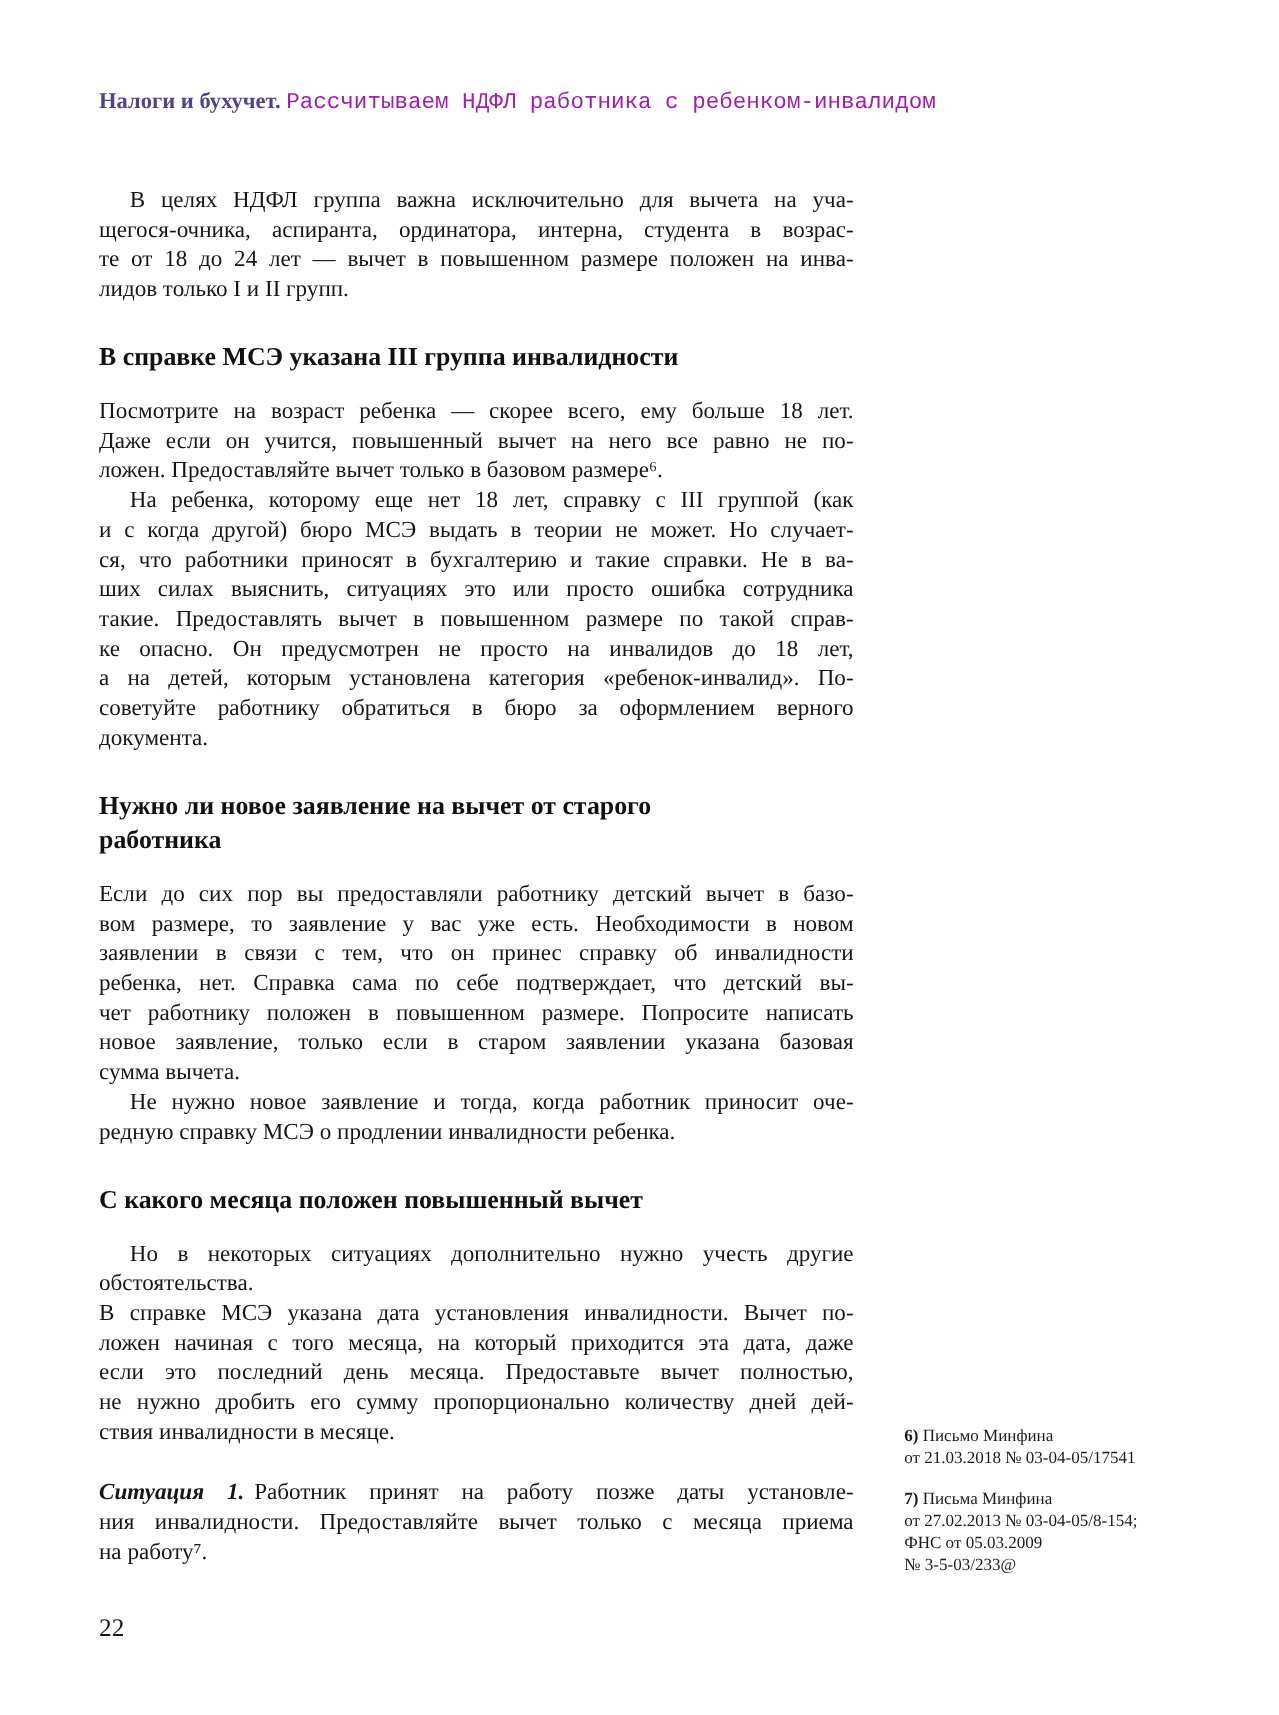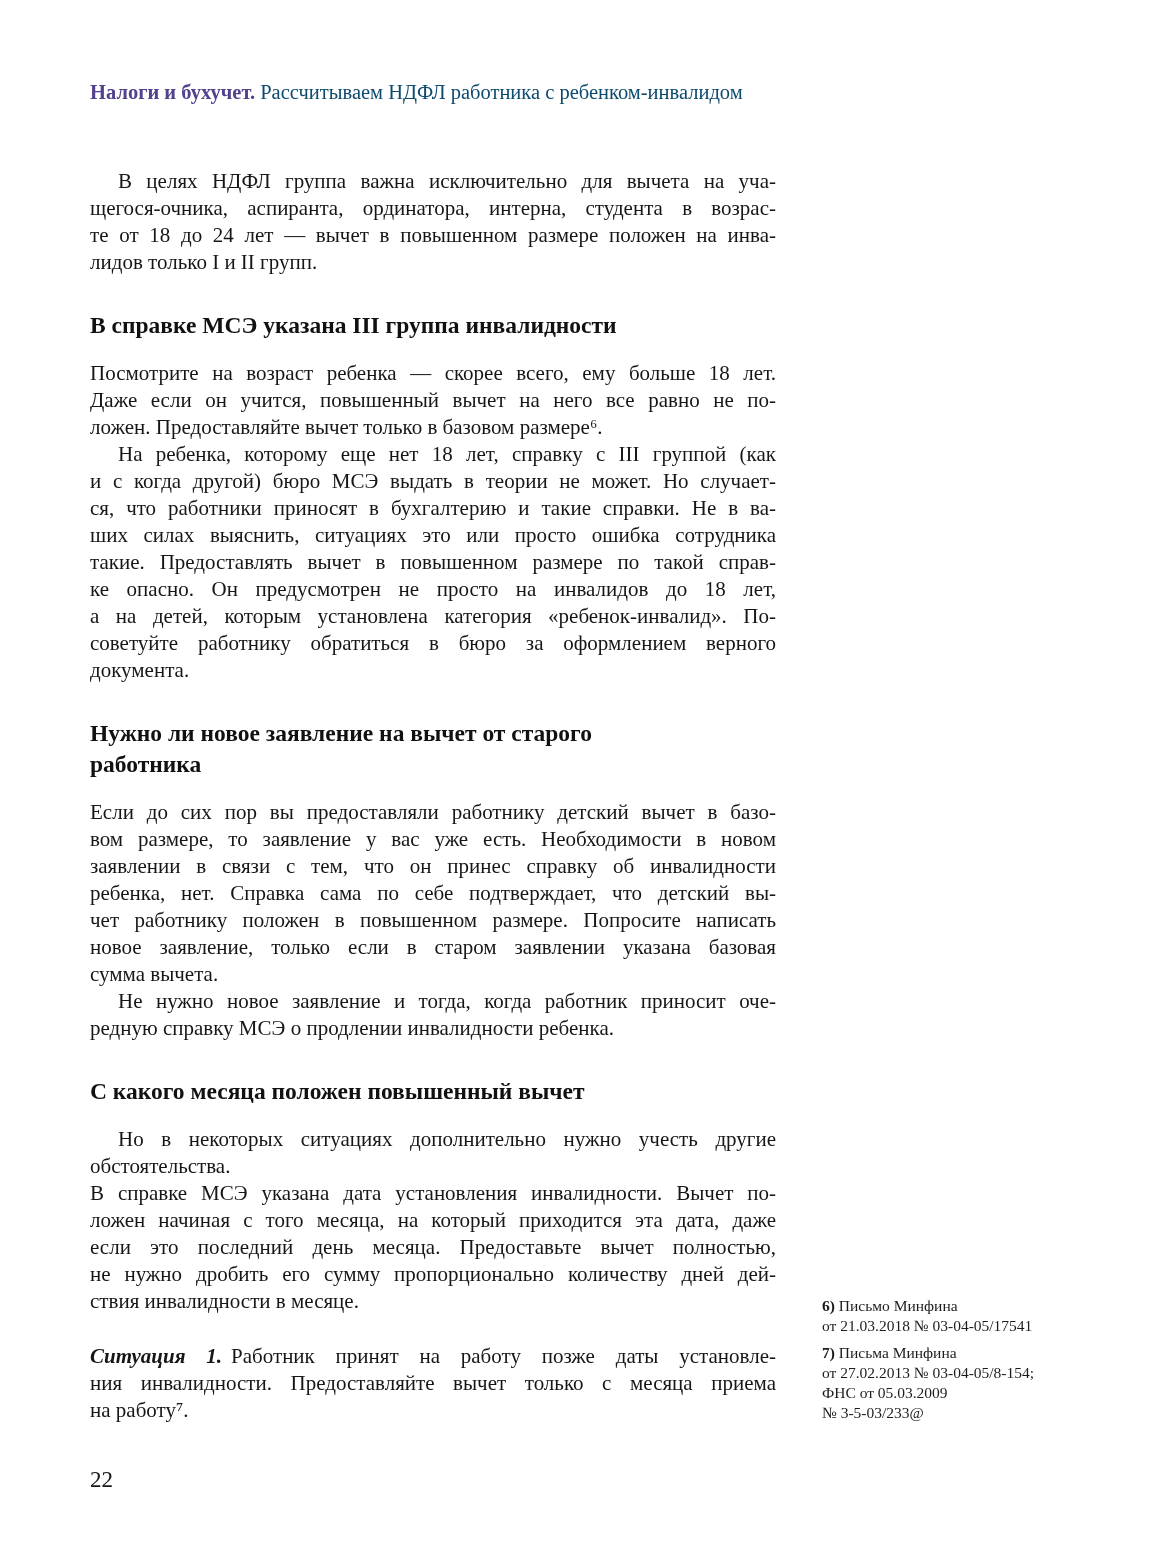--- a/index.html
+++ b/index.html
@@ -22,21 +22,22 @@
     top: 80px;
     font-size: 20.5px;
     line-height: 24px;
     white-space: nowrap;
   }
   .runhead .brand {
     font-weight: bold;
     color: #53418d;
   }
   .runhead .article-title {
-    color: #0c4a6e;
+    color: #a21caf;
+    font-family: Liberation Mono, monospace;
   }
   .column {
     position: absolute;
     left: 90px;
     top: 168px;
     width: 686px;
   }
   .para .line {
     font-size: 21px;
     line-height: 27px;
@@ -67,21 +68,21 @@
   .footnotes {
     position: absolute;
     left: 822px;
     top: 1296px;
     width: 240px;
     font-size: 15.5px;
     line-height: 20px;
     color: #1c1c1c;
   }
   .footnote + .footnote {
-    margin-top: 7px;
+    margin-top: 17px;
   }
   .fn-marker {
     font-weight: bold;
   }
   .folio {
     position: absolute;
     left: 90px;
     top: 1467px;
     font-size: 23px;
     color: #161616;

